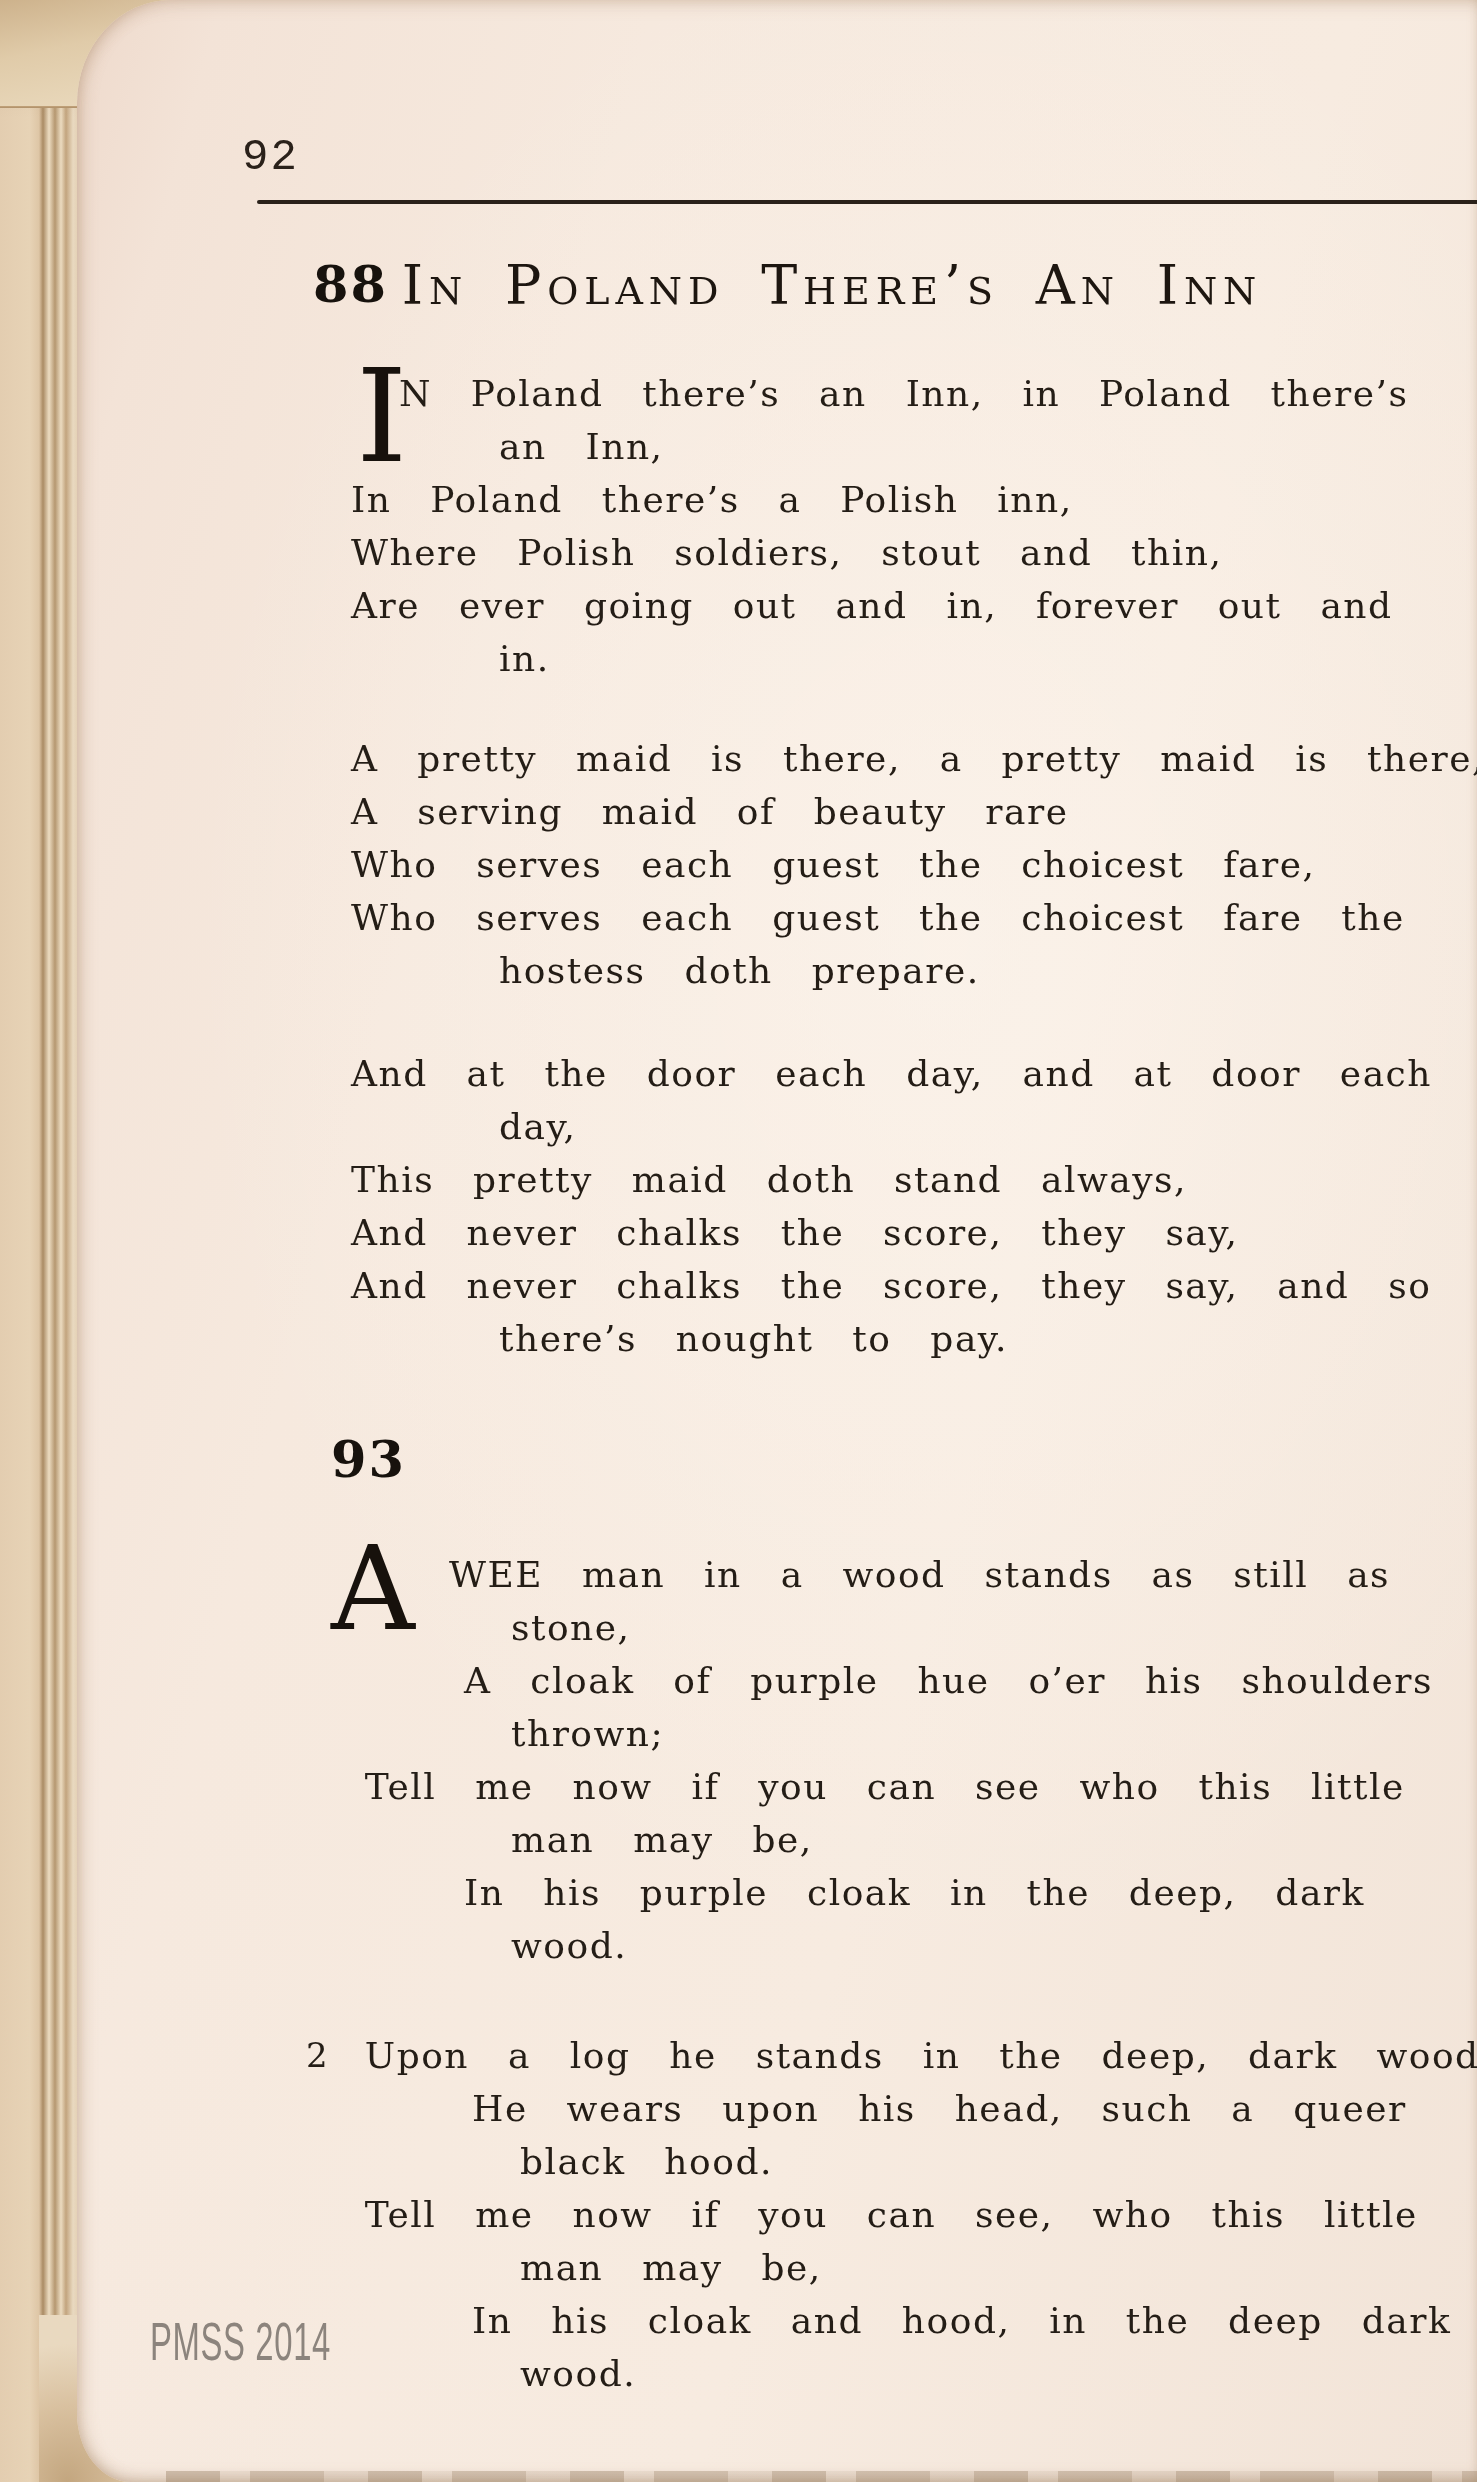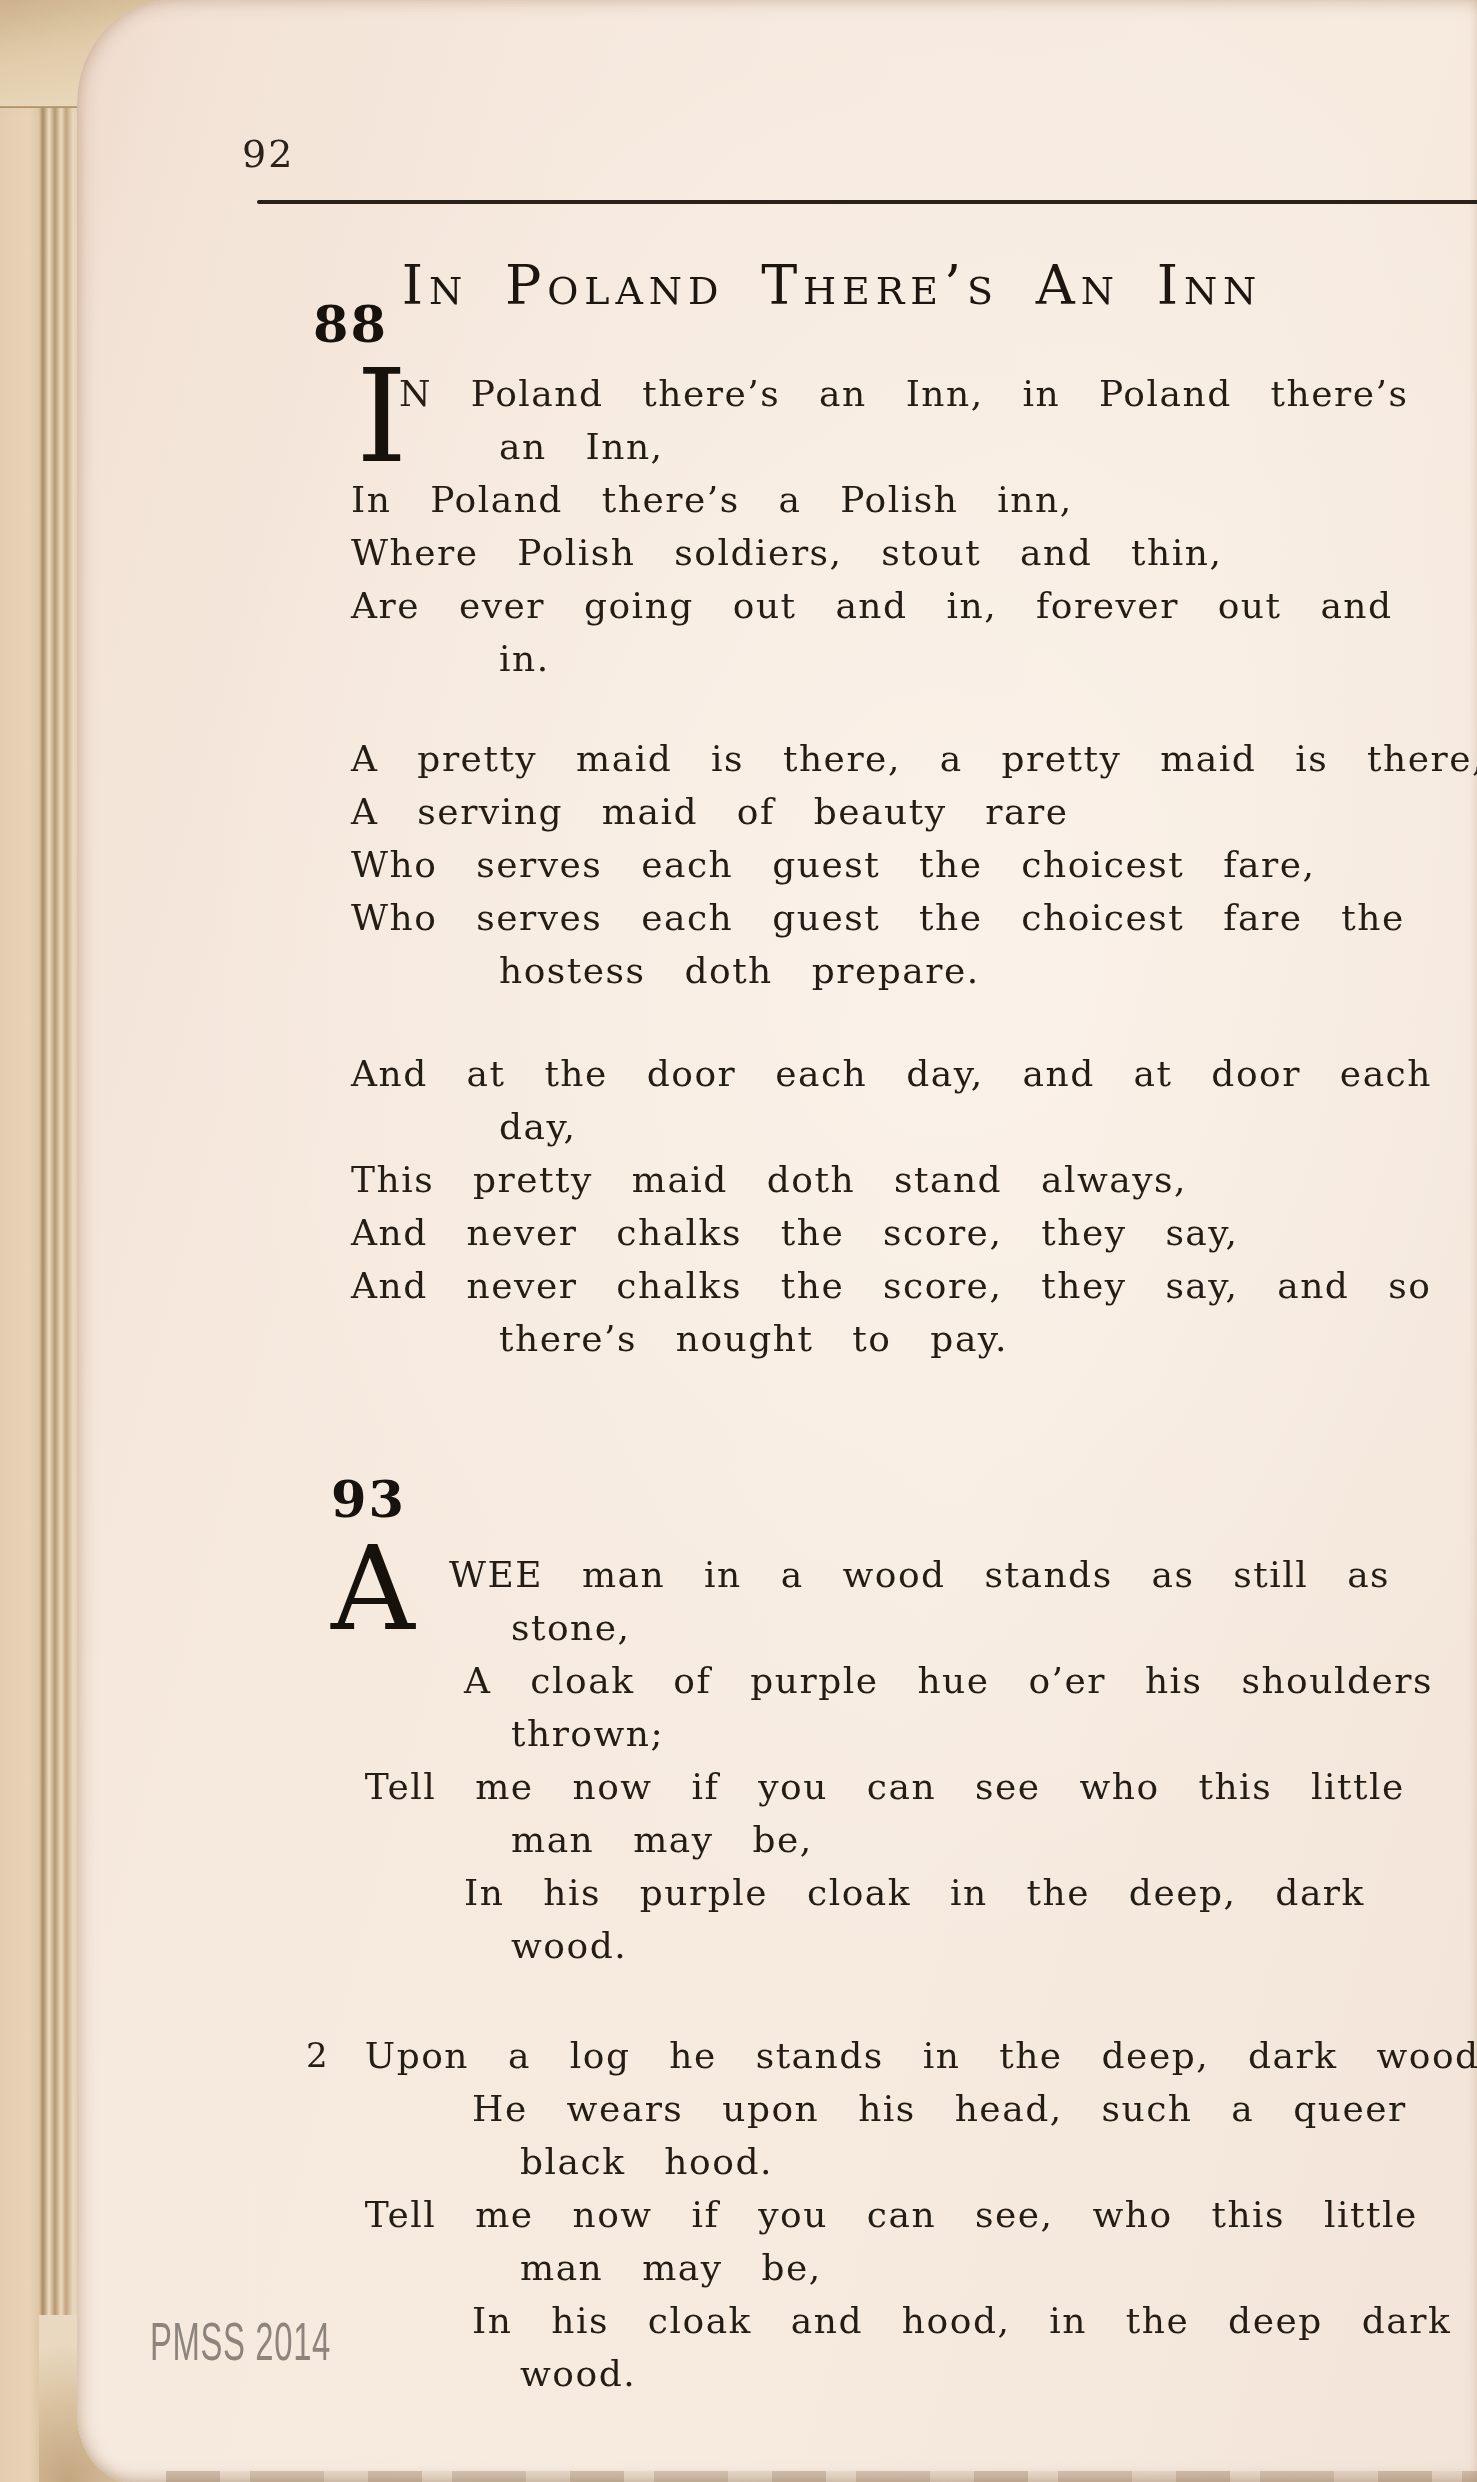--- a/index.html
+++ b/index.html
@@ -51,40 +51,40 @@
     background:
       repeating-linear-gradient(90deg,
         rgba(110,80,45,.50) 0 54px, rgba(110,80,45,.12) 54px 84px,
         rgba(110,80,45,.45) 84px 158px, rgba(110,80,45,.18) 158px 202px);
     opacity:.55;
   }
 
   
   .page-number{
     position:absolute;left:165px;top:132px;
-    font-size:38px;color:#2a211a;letter-spacing:2px;
+    font-size:44px;color:#2a211a;letter-spacing:2px;font-family:Liberation Mono, monospace;
   }
   .running-head{
     position:absolute;left:177px;top:124px;width:1162px;
     text-align:center;
   }
   .running-title{
     font-style:italic;font-size:44px;color:#241c14;
     letter-spacing:19.7px;word-spacing:25.6px;
   }
   .head-rule{
     position:absolute;left:180px;top:200px;width:1235px;height:3.9px;
     background:#2a211a;border-radius:2px;
   }
 
   
   .song-head{position:absolute;left:177px;width:1156px;text-align:center;}
   .song-head .song-number{
     position:absolute;top:0;
-    font-weight:700;font-size:51px;color:#17120d;letter-spacing:2px;margin-top:40px;
+    font-weight:700;font-size:51px;color:#17120d;letter-spacing:2px;
   }
   .song-head .song-title{
     font-variant:small-caps;font-size:54px;color:#1d1610;
     letter-spacing:5.9px;word-spacing:13.8px;
   }
   .head-88{top:254px;}
   .head-88 .song-number{left:59px;}
   .head-93{top:1429px;}
   .head-93 .song-number{left:77px;}
 

